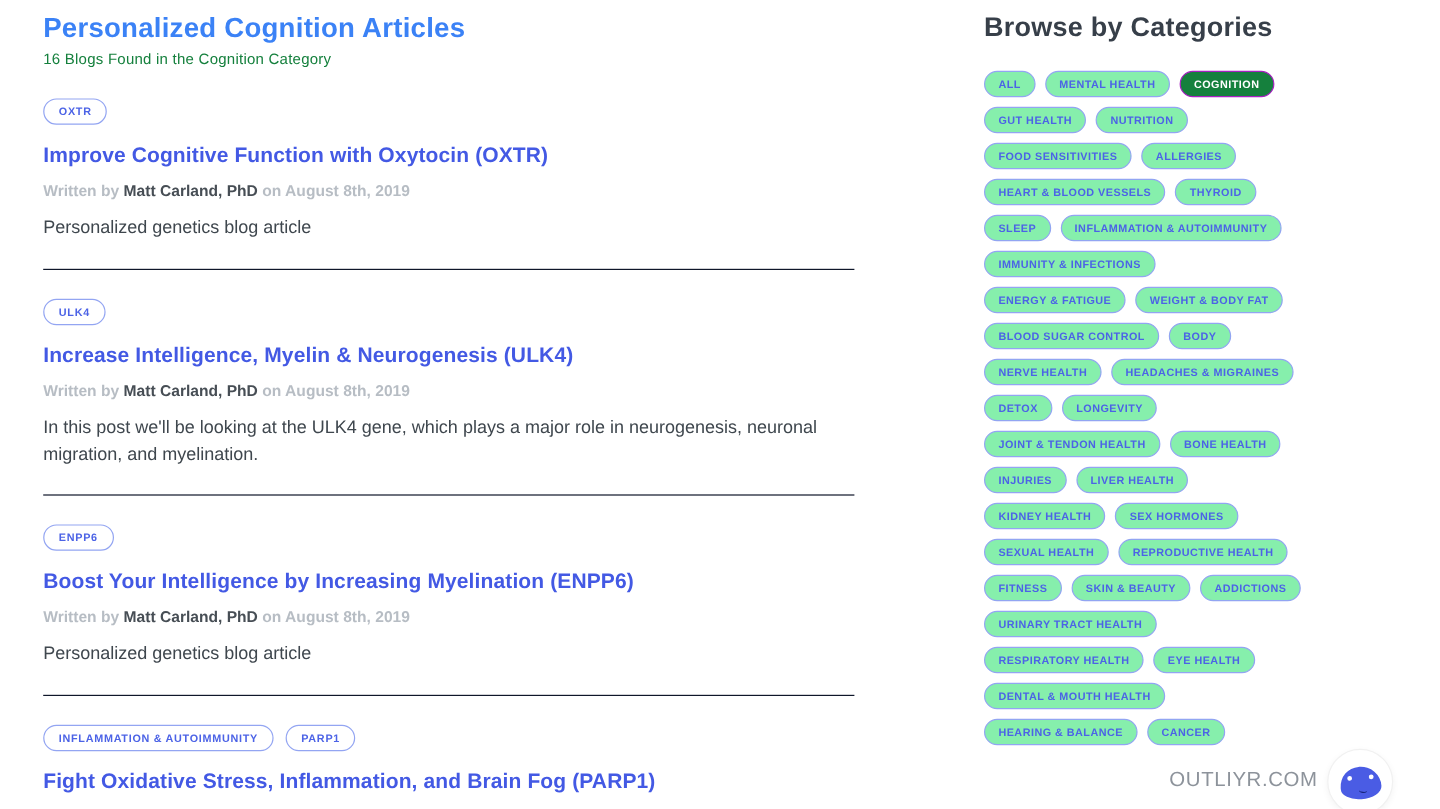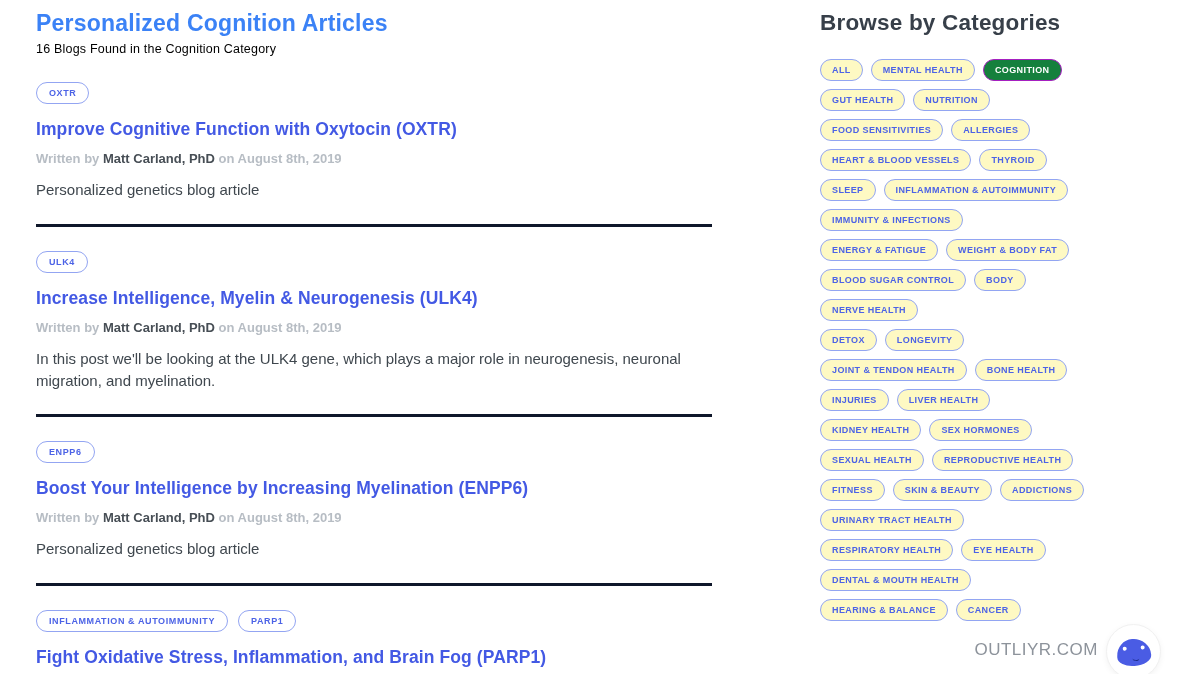--- a/index.html
+++ b/index.html
@@ -12,25 +12,25 @@
     overflow: hidden;
     color: #3a424b;
   }
 
   
   .left-col { position: absolute; left: 36px; top: 10px; width: 676px; }
   .page-title {
     font-size: 23px; font-weight: 700; color: #3b82f6;
     margin: 0 0 5px 0; letter-spacing: 0.2px;
   }
-  .page-subtitle { font-size: 12.5px; color: #000000; letter-spacing: 0.2px; }
+  .page-subtitle { font-size: 12.5px; color: #15803d; letter-spacing: 0.2px; }
 
   .articles-list { margin-top: 2px; }
   .article { padding: 24px 0 23px 0; }
-  .article:not(:last-child) { border-bottom: 3px solid #0f172a; }
+  .article:not(:last-child) { border-bottom: 1px solid #0f172a; }
 
   .tag-row { display: flex; gap: 10px; }
   .tag-pill {
     display: inline-block;
     border: 1.5px solid #93a5f2; border-radius: 999px;
     color: #4c63e6;
     font-size: 9px; font-weight: 700; letter-spacing: 0.6px;
     padding: 5px 12px; white-space: nowrap;
     cursor: pointer;
   }
@@ -49,21 +49,21 @@
   
   .right-col { position: absolute; left: 820px; top: 10px; width: 300px; }
   .cats-title {
     font-size: 22.5px; font-weight: 700; color: #373f49;
     margin: 0 0 23px 0; letter-spacing: 0.2px;
   }
   .cat-row { display: flex; gap: 8px; margin-bottom: 8px; }
   .cat-pill {
     display: inline-block;
     border: 1.5px solid #92a5f2; border-radius: 999px;
-    color: #4c63e6; background: #fef9c3;
+    color: #4c63e6; background: #86efac;
     font-size: 9px; font-weight: 700; letter-spacing: 0.4px;
     padding: 5px 11px; white-space: nowrap;
     cursor: pointer;
   }
   .cat-pill.active {
     background: #15803d; border-color: #a620c0; color: #ffffff;
   }
 
   
   .brand {
@@ -194,20 +194,21 @@
       <div class="cat-row">
         <span class="cat-pill">ENERGY &amp; FATIGUE</span>
         <span class="cat-pill">WEIGHT &amp; BODY FAT</span>
       </div>
       <div class="cat-row">
         <span class="cat-pill">BLOOD SUGAR CONTROL</span>
         <span class="cat-pill">BODY</span>
       </div>
       <div class="cat-row">
         <span class="cat-pill">NERVE HEALTH</span>
+        <span class="cat-pill">HEADACHES &amp; MIGRAINES</span>
       </div>
       <div class="cat-row">
         <span class="cat-pill">DETOX</span>
         <span class="cat-pill">LONGEVITY</span>
       </div>
       <div class="cat-row">
         <span class="cat-pill">JOINT &amp; TENDON HEALTH</span>
         <span class="cat-pill">BONE HEALTH</span>
       </div>
       <div class="cat-row">

